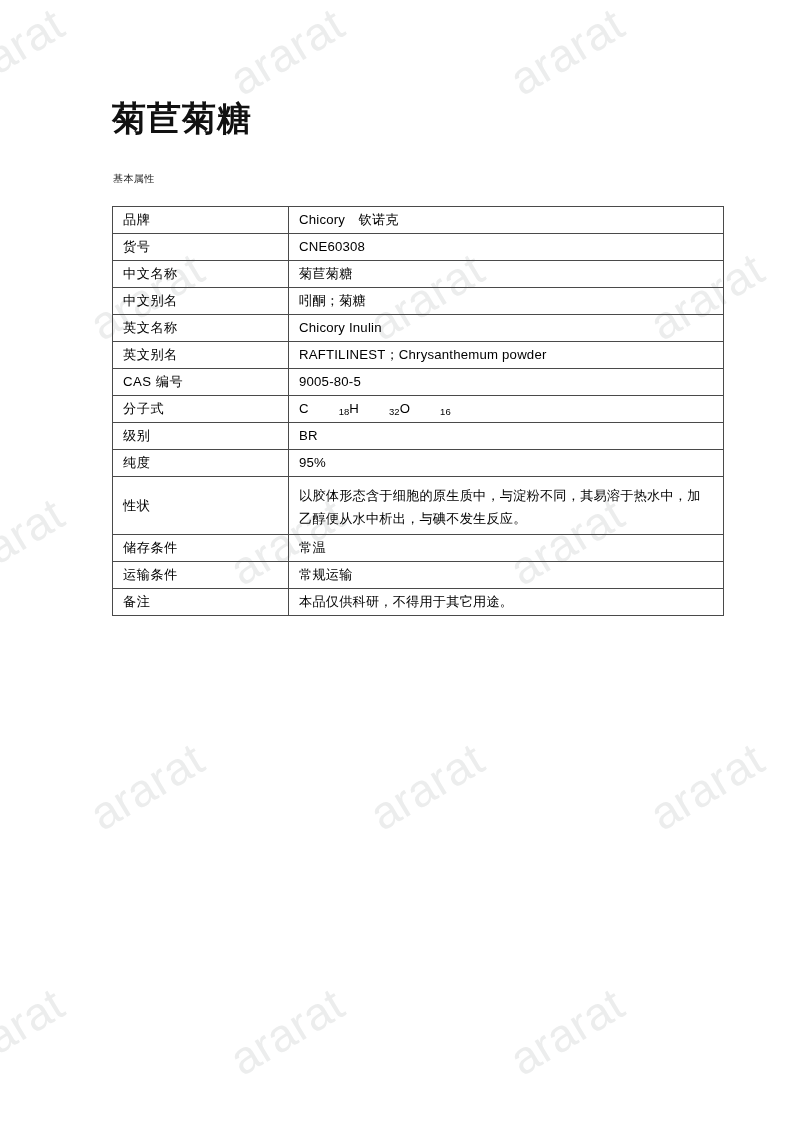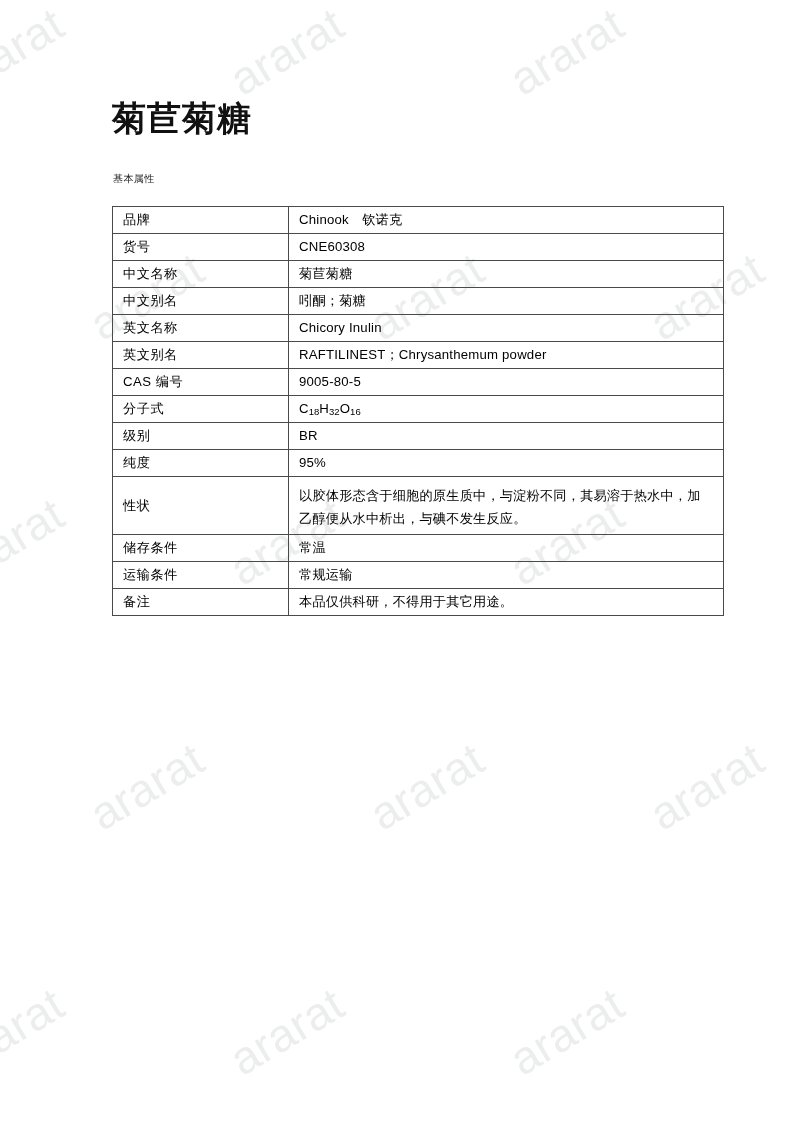--- a/index.html
+++ b/index.html
@@ -100,20 +100,21 @@
     height: 58px;
   }
   #properties-table tr.tall-row td.value-cell {
     padding-top: 5px;
     line-height: 1.72;
   }
   .formula sub {
     font-size: 72%;
     vertical-align: -0.22em;
     letter-spacing: 0;
+    margin-left: 30px;
   }
 </style>
 </head>
 <body>
 
 <div id="watermark-layer">
     <span class="watermark-text" style="left: -60px; top: 60px;">ararat</span>
     <span class="watermark-text" style="left: 220px; top: 60px;">ararat</span>
     <span class="watermark-text" style="left: 500px; top: 60px;">ararat</span>
     <span class="watermark-text" style="left: 780px; top: 60px;">ararat</span>
@@ -136,21 +137,21 @@
 <div id="page-content">
 
   <h1 id="page-title">菊苣菊糖</h1>
 
   <div id="section-heading">基本属性</div>
 
   <table id="properties-table">
     <tbody id="properties-table-body">
         <tr>
           <td class="label-cell">品牌</td>
-          <td class="value-cell">Chinook　钦诺克</td>
+          <td class="value-cell">Chicory　钦诺克</td>
         </tr>
         <tr>
           <td class="label-cell">货号</td>
           <td class="value-cell">CNE60308</td>
         </tr>
         <tr>
           <td class="label-cell">中文名称</td>
           <td class="value-cell">菊苣菊糖</td>
         </tr>
         <tr>

